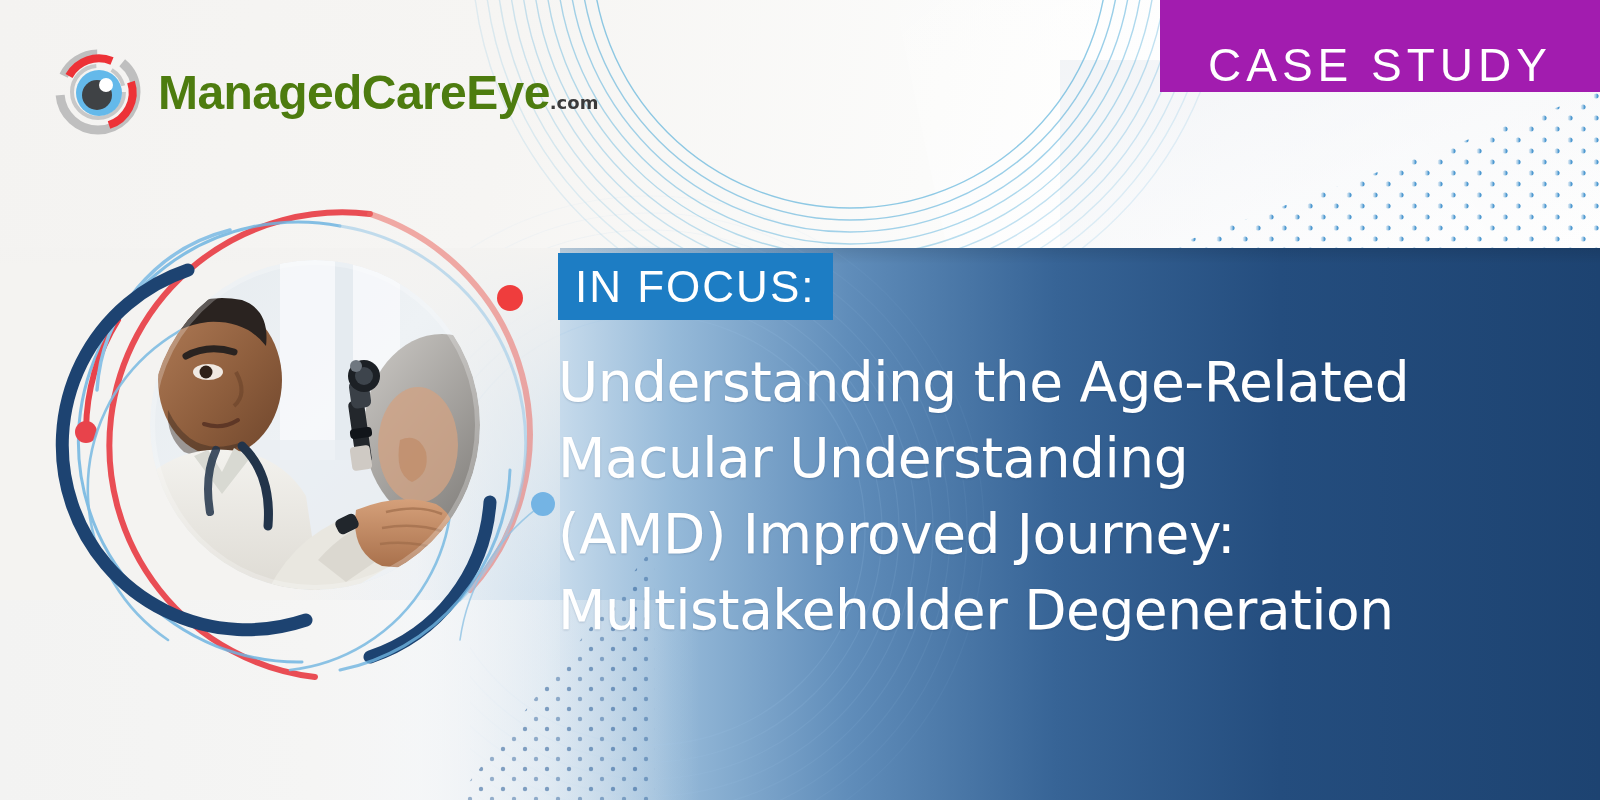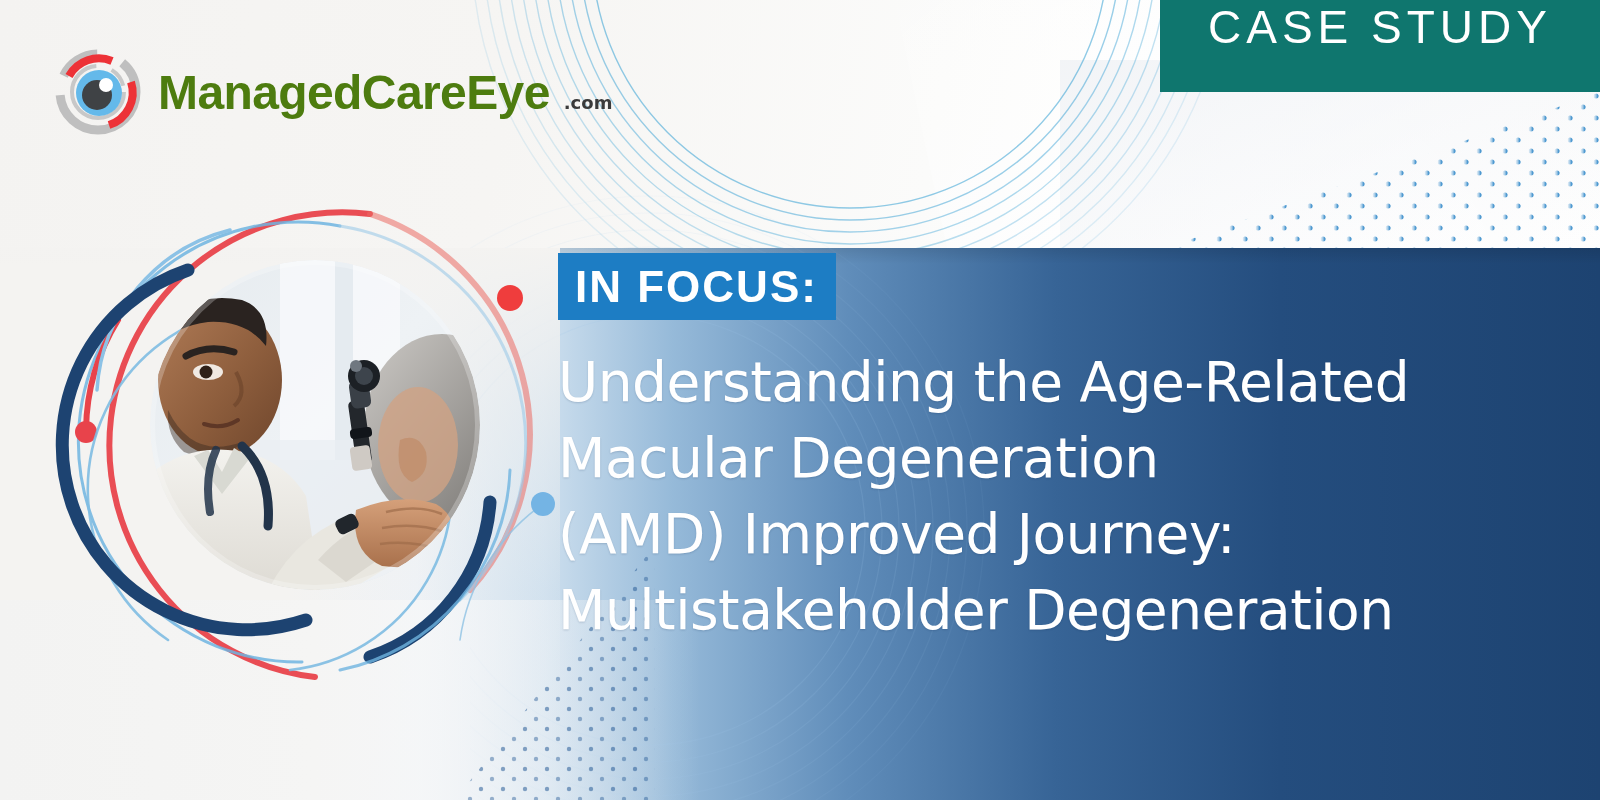--- a/index.html
+++ b/index.html
@@ -28,38 +28,38 @@
   
   .swoosh{position:absolute;left:470px;top:-430px;width:760px;height:760px;}
 
   
   .dots-tr{position:absolute;left:1150px;top:92px;width:450px;height:162px;}
   .dots-mid{position:absolute;left:455px;top:545px;width:200px;height:255px;}
 
   
   .case-banner{
     position:absolute;left:1160px;top:0;width:440px;height:92px;
-    background:#0f766e;
-    display:flex;align-items:flex-start;justify-content:center;
+    background:#a21caf;
+    display:flex;align-items:flex-end;justify-content:center;
   }
   .case-banner span{
     color:#ffffff;font-size:46px;letter-spacing:5px;font-weight:400;
     font-family:"Liberation Sans", sans-serif;
   }
 
   
   .logo{position:absolute;left:52px;top:46px;display:flex;align-items:center;gap:14px;}
   .logo-mark{position:relative;width:92px;height:92px;flex:none;}
   .logo-text{display:flex;align-items:baseline;}
   .logo-name{
     font-size:48px;font-weight:bold;color:#4d7c0f;letter-spacing:-0.6px;
     font-family:Liberation Sans, sans-serif;
   }
   .logo-tld{
-    font-size:18px;font-weight:bold;color:#3a3a3a;margin-left:14px;
+    font-size:18px;font-weight:bold;color:#3a3a3a;margin-left:0;
     font-family:"DejaVu Sans", sans-serif;
   }
 
   
   .panel{
     position:absolute;left:0;top:248px;width:1600px;height:552px;
     background:
       linear-gradient(90deg,
         rgba(244,243,241,1) 0%,
         rgba(244,243,241,1) 18%,
@@ -92,21 +92,21 @@
     overflow:hidden;
   }
   .photo svg{display:block;}
 
   
   .infocus{
     position:absolute;left:558px;top:253px;height:67px;background:#1d7dc4;
     display:flex;align-items:center;padding:0 18px 0 17px;
   }
   .infocus span{
-    color:#fff;font-size:44px;letter-spacing:2px;font-weight:700;
+    color:#fff;font-size:44px;letter-spacing:2px;font-weight:400;
     font-family:"Liberation Sans", sans-serif;
   }
   .headline{
     position:absolute;left:558px;top:344px;width:1000px;
     color:#ffffff;
     font-family:"DejaVu Sans", sans-serif;
     font-size:55px;line-height:76px;font-weight:400;letter-spacing:-0.5px;
     text-shadow:0 1px 2px rgba(10,40,80,.18);
   }
   .headline .ln{display:block;white-space:nowrap;}
@@ -332,18 +332,18 @@
       <span class="logo-tld">.com</span>
     </div>
   </div>
 
   <div class="infocus">
     <span>IN FOCUS:</span>
   </div>
 
   <div class="headline">
     <span class="ln">Understanding the Age-Related</span>
-    <span class="ln">Macular Degeneration</span>
+    <span class="ln">Macular Understanding</span>
     <span class="ln">(AMD) Improved Journey:</span>
     <span class="ln">Multistakeholder Degeneration</span>
   </div>
 
 </div>
 
 </body></html>

